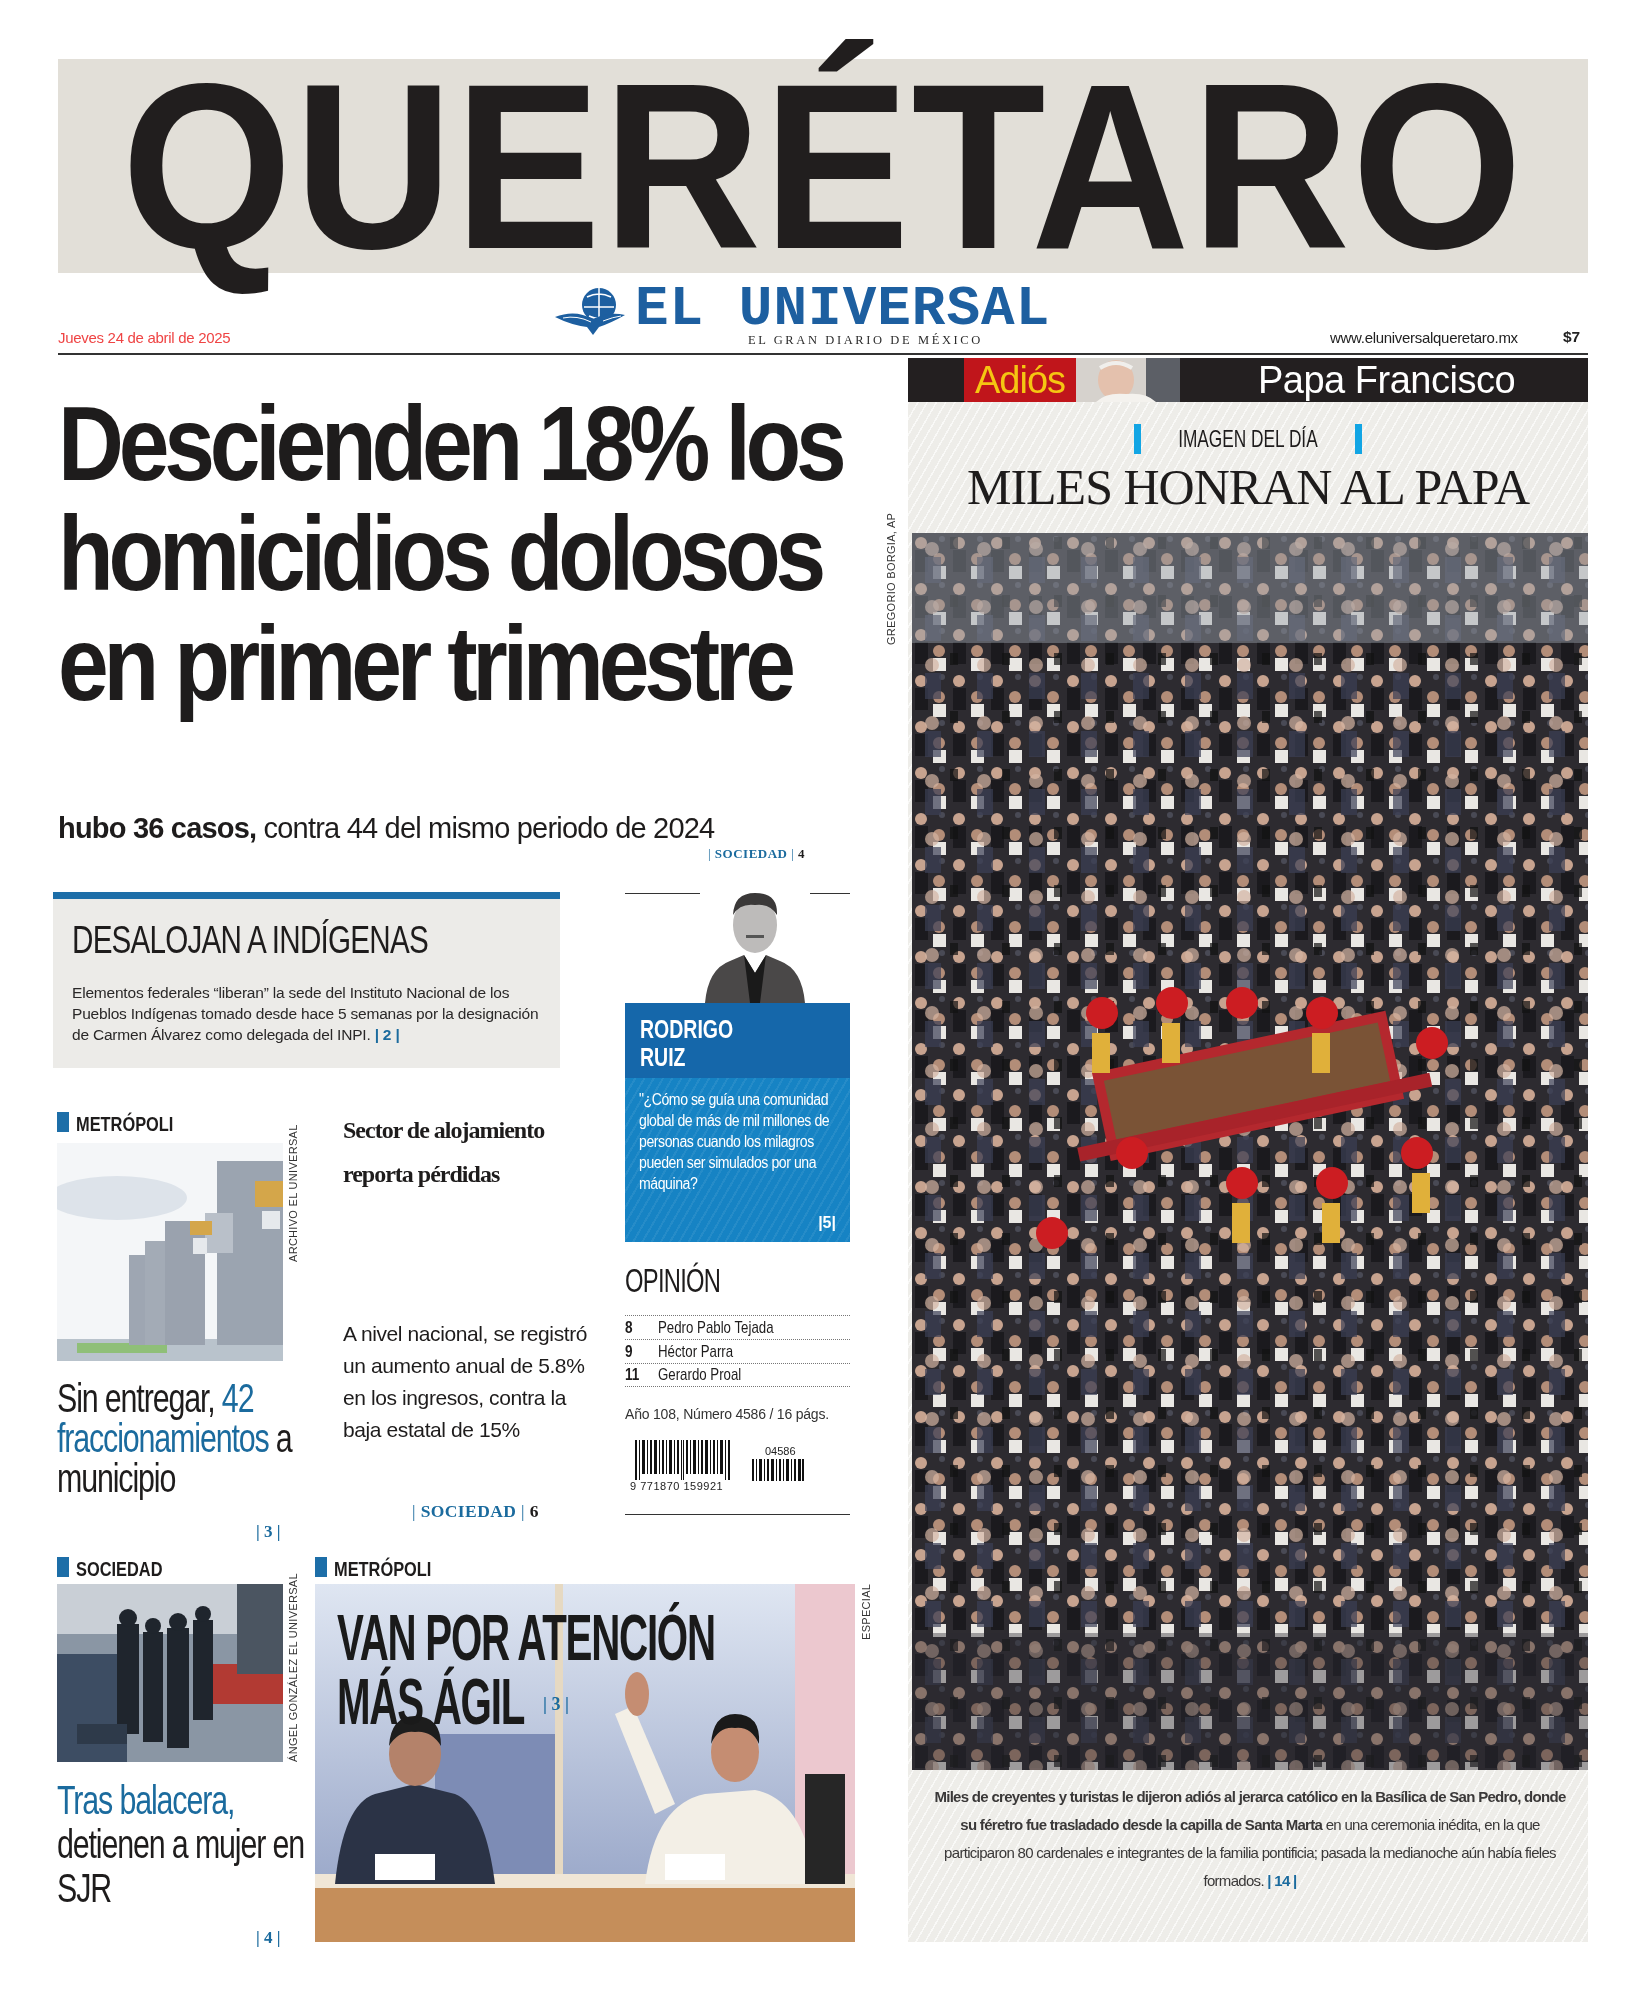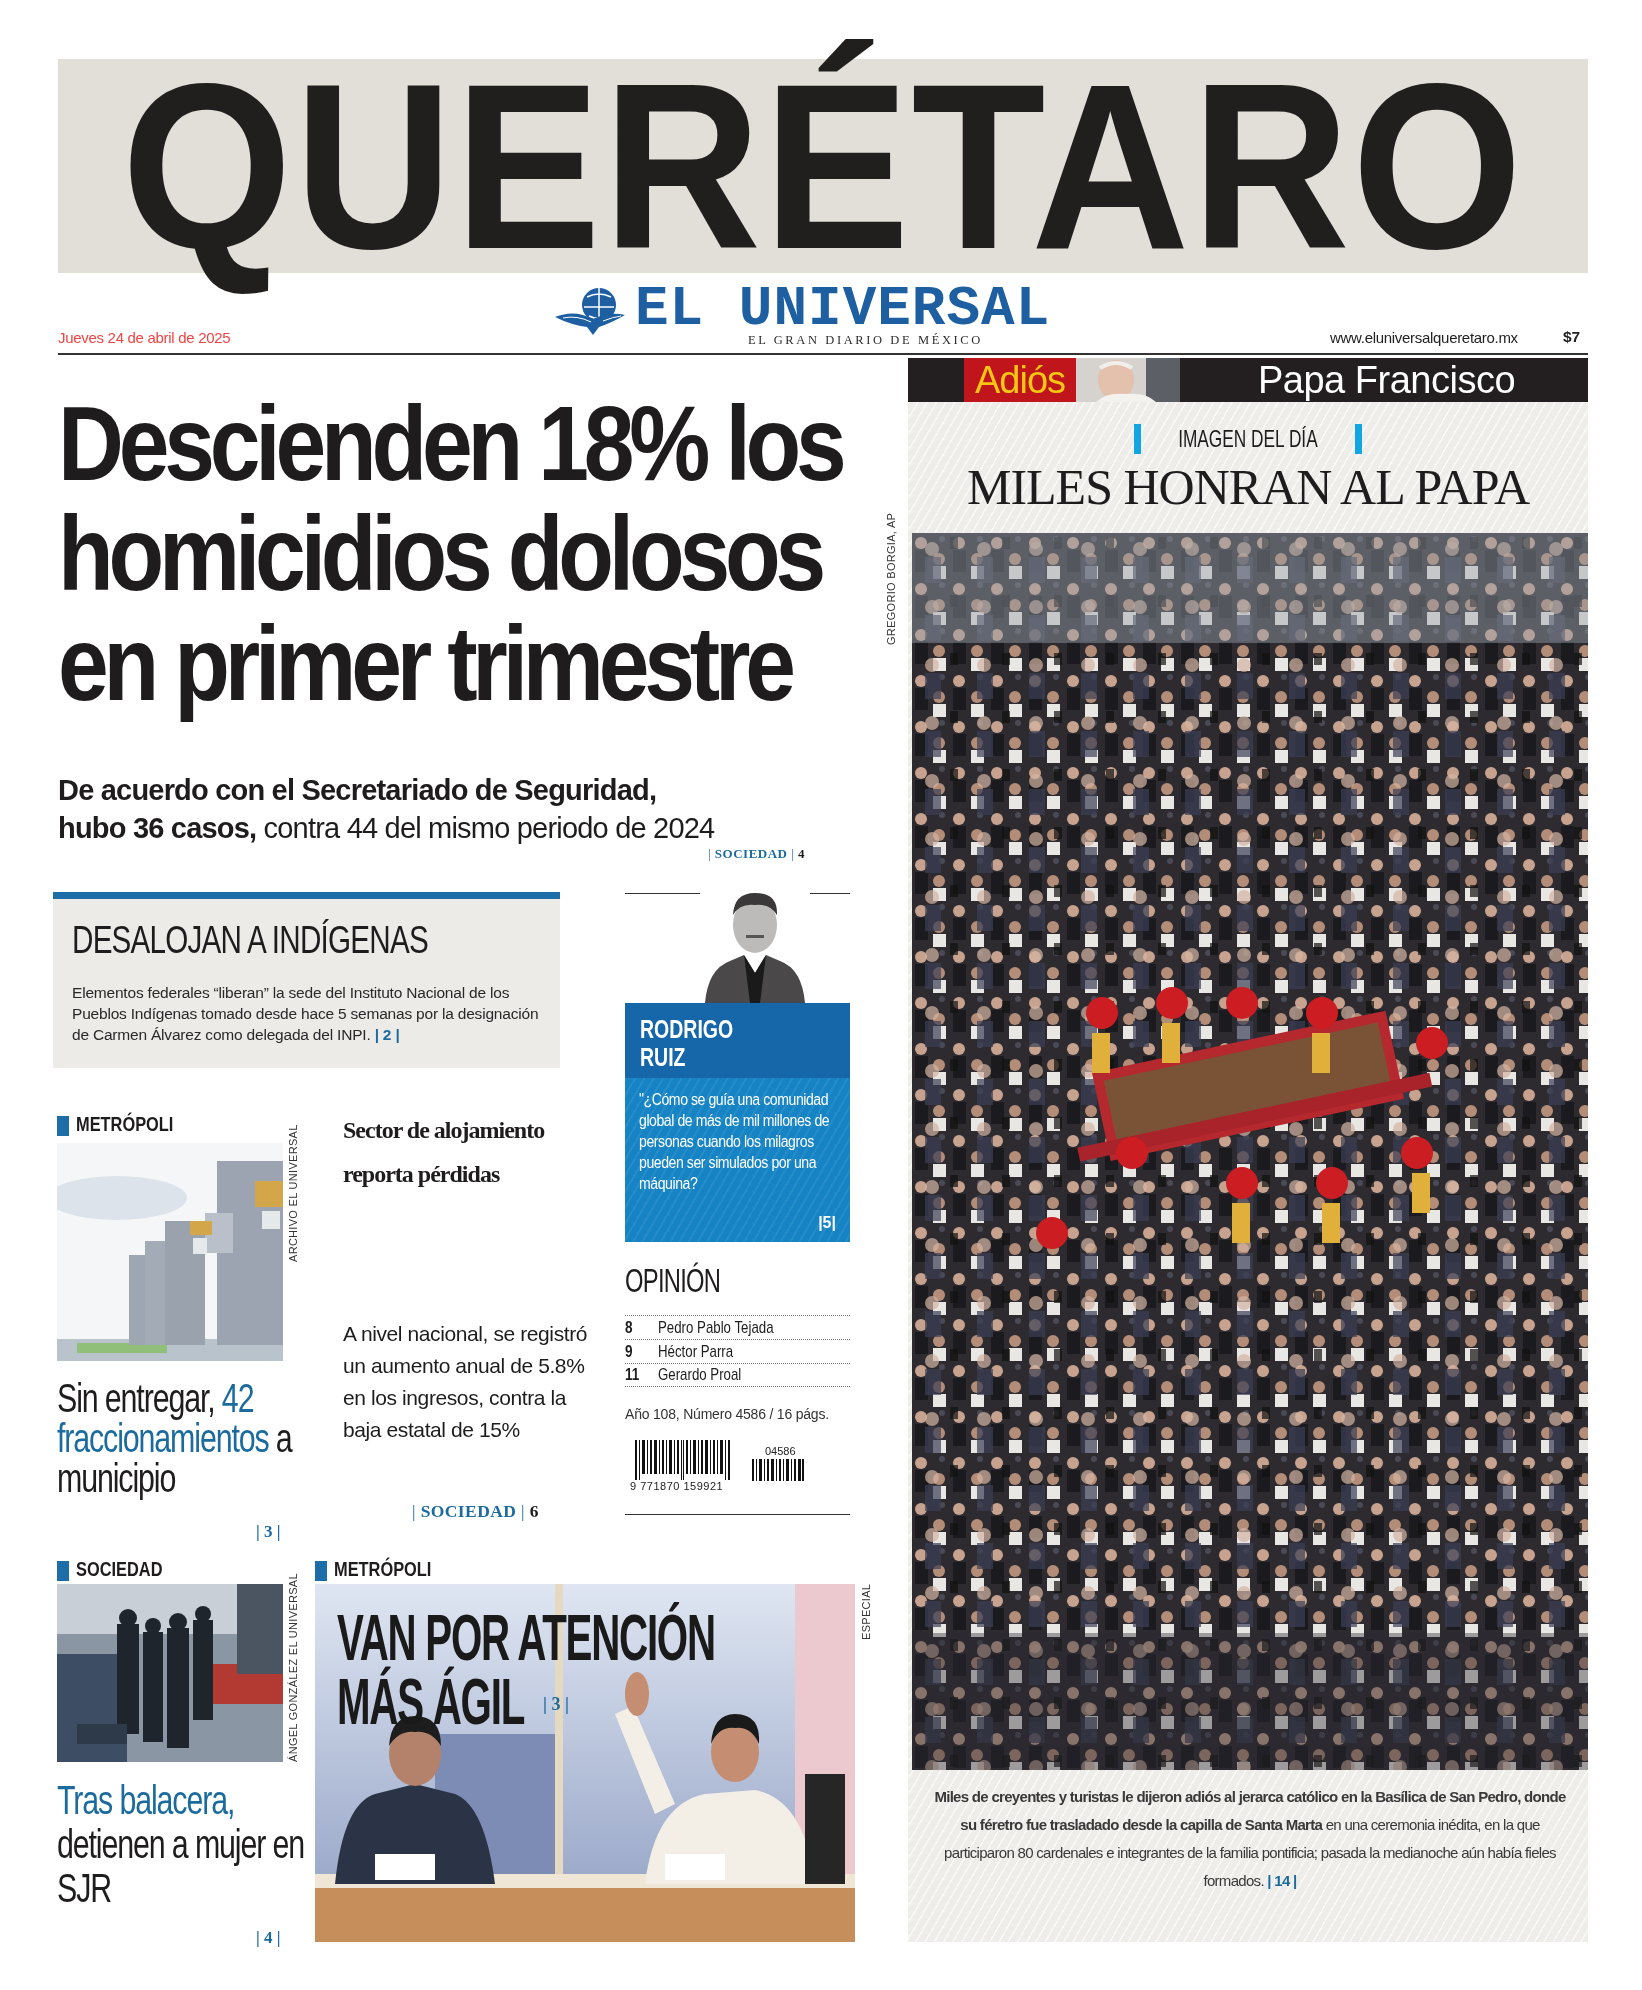--- a/index.html
+++ b/index.html
@@ -70,21 +70,21 @@
   .op-num { width: 33px; font-weight: 700; transform: scaleX(0.8); transform-origin: left; }
   .op-name { transform: scaleX(0.78); transform-origin: left; white-space: nowrap; }
   .issue { left: 625px; top: 1406px; font-size: 14px; color: #333; letter-spacing: -0.2px; }
   .barcode { left: 635px; top: 1440px; width: 95px; height: 40px; }
   .barcode-digits { left: 630px; top: 1480px; font-size: 11px; color: #222; letter-spacing: 0.5px; }
   .barcode2 { left: 752px; top: 1459px; width: 52px; height: 22px; }
   .barcode2-num { left: 765px; top: 1445px; font-size: 11px; color: #222; }
   .col-bottom-rule { left: 625px; top: 1514px; width: 225px; height: 1px; background: #333; }
 
   
-  .section-label { font-size: 21px; font-weight: 700; color: #1e1c1c; display: flex; align-items: flex-end;
+  .section-label { font-size: 21px; font-weight: 700; color: #1e1c1c; display: flex; align-items: flex-start;
     white-space: nowrap; }
   .section-label .sq { display: inline-block; width: 12px; height: 20px; background: #1d6ea8; margin-right: 7px; }
   .section-label .txt { display: inline-block; transform: scaleX(0.78); transform-origin: left; }
 
   
   .metro1-label { left: 57px; top: 1112px; }
   .metro1-photo { left: 57px; top: 1143px; width: 226px; height: 218px; overflow: hidden; }
   .photo-credit { font-size: 11px; color: #333; white-space: nowrap; transform: rotate(-90deg);
     transform-origin: left top; letter-spacing: 0.3px; }
   .metro1-credit { left: 287px; top: 1262px; }
@@ -161,21 +161,21 @@
 <div class="abs website">www.eluniversalqueretaro.mx</div>
 <div class="abs price">$7</div>
 <div class="abs top-rule"></div>
 
 <div class="abs headline">
   <div>Descienden 18% los</div>
   <div>homicidios dolosos</div>
   <div>en primer trimestre</div>
 </div>
 <div class="abs subhead">
-  <b>De acuerdo con el Secretariado de Seguridad,</b><br>
+  <br>
   <b>hubo 36 casos,</b><span> contra 44 del mismo periodo de 2024</span>
 </div>
 <div class="abs ref ref-main">
   <span class="pipe">| </span><span>SOCIEDAD</span><span class="pipe"> | </span><span class="num">4</span>
 </div>
 
 <div class="abs desalojan">
   <div class="desalojan-title">DESALOJAN A INDÍGENAS</div>
   <div class="desalojan-body">
     <span>Elementos federales “liberan” la sede del Instituto Nacional de los Pueblos Indígenas tomado desde hace 5 semanas por la designación de Carmen Álvarez como delegada del INPI.</span>

